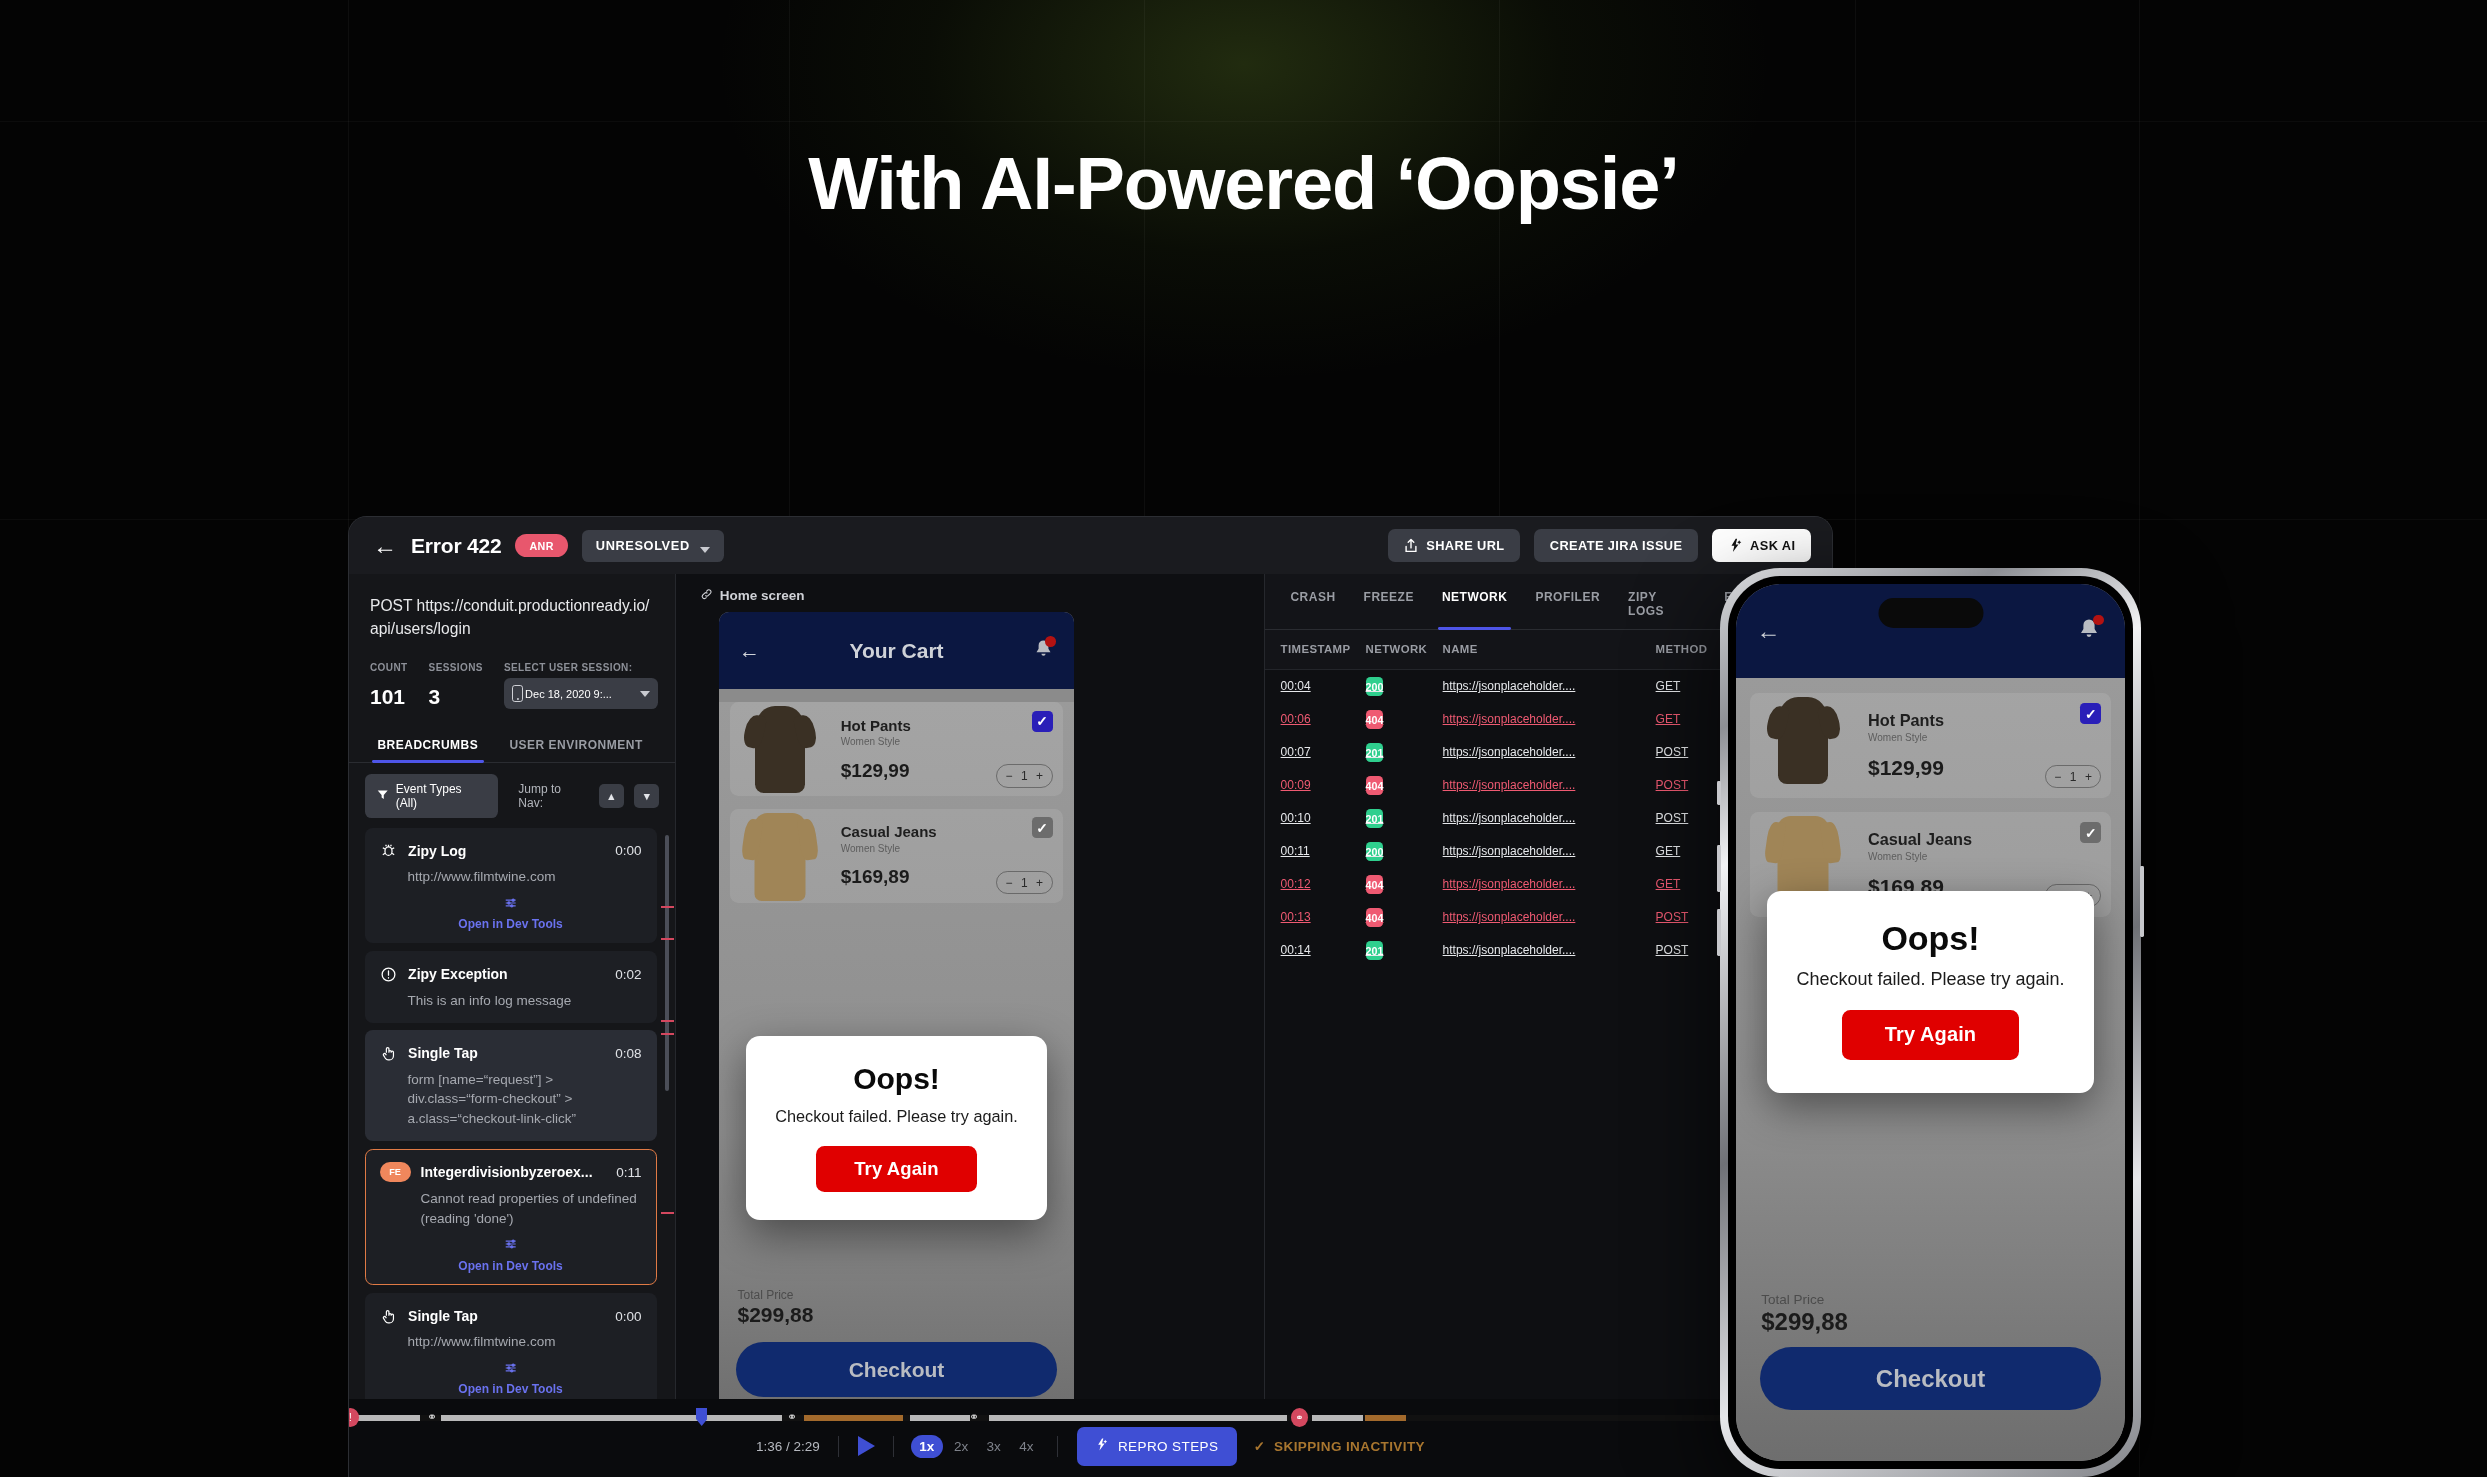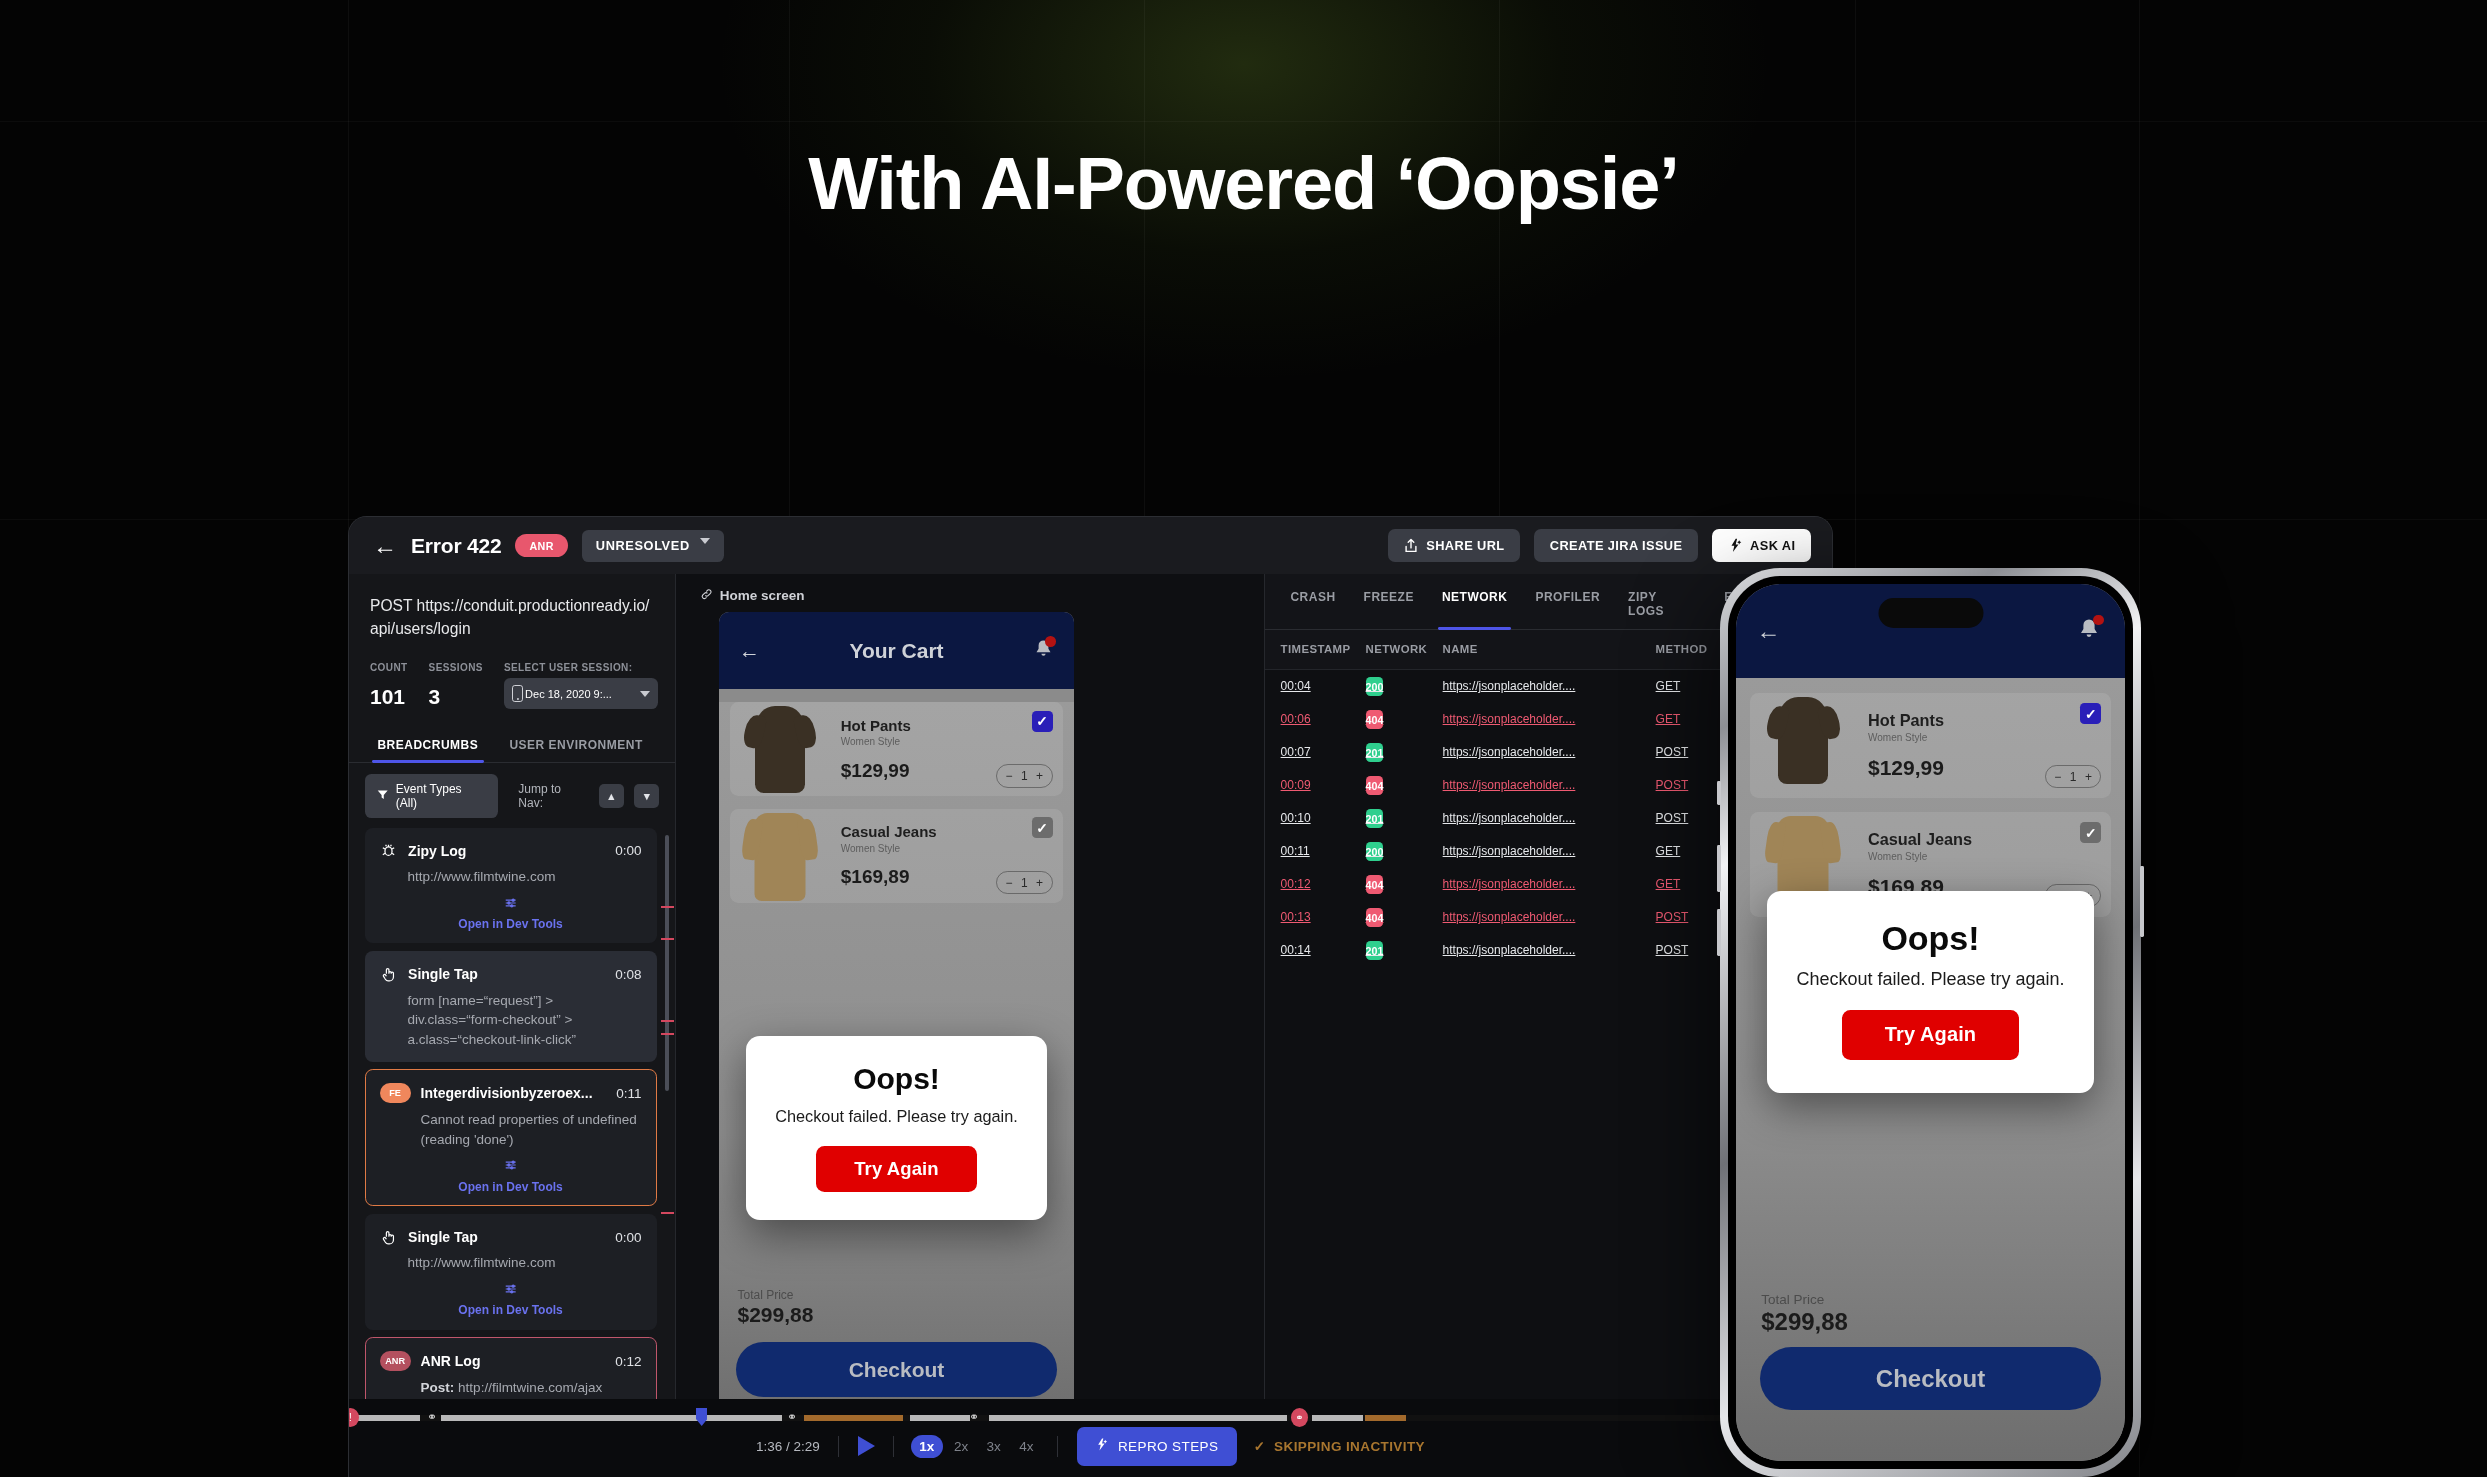--- a/index.html
+++ b/index.html
@@ -73,21 +73,21 @@
   .err-title { color: #fff; font-size: 21px; font-weight: 700; letter-spacing: -0.2px; }
   .badge-anr {
     background: #e8576d; color: #fff;
     font-size: 10.7px; font-weight: 700; letter-spacing: 0.4px;
     padding: 5.7px 14px; border-radius: 710px;
   }
   .sel-unresolved {
     background: #3a3d45; color: #fff;
     font-size: 12.8px; font-weight: 700; letter-spacing: 0.6px;
     padding: 8.5px 14px; border-radius: 6.4px;
-    display: flex; align-items: flex-start; gap: 10px;
+    display: flex; align-items: flex-end; gap: 10px;
     cursor: pointer;
   }
   .caret { width:0;height:0;border-left:5.7px solid transparent;border-right:5.7px solid transparent;border-top:6.4px solid #c9cbd1; }
   .hdr-spacer { flex: 1; }
   .hbtn {
     background: #3a3d45; color: #fff;
     font-size: 12.8px; font-weight: 700; letter-spacing: 0.4px;
     padding: 9.2px 15.6px; border-radius: 7px;
     display: flex; align-items: center; gap: 8.5px;
     cursor: pointer; border: none;
@@ -516,20 +516,33 @@
                     <path d="M1 3h10M13 3h2M1 7h4M7 7h8M1 11h8M11 11h4"></path>
                     <circle cx="11.5" cy="3" r="1.6" fill="#6a72ef"></circle>
                     <circle cx="5.5" cy="7" r="1.6" fill="#6a72ef"></circle>
                     <circle cx="9.5" cy="11" r="1.6" fill="#6a72ef"></circle>
                   </svg>
               </span>
               <span>Open in Dev Tools</span>
             </div>
           </div>
 
+          <div class="crumb">
+            <div class="crumb-top">
+              <span class="crumb-ico">
+                <svg width="17" height="17" viewBox="0 0 24 24" fill="none" stroke="#fff" stroke-width="1.8">
+                    <circle cx="12" cy="12" r="9"></circle>
+                    <path d="M12 7v6M12 16.5v.5" stroke-linecap="round"></path>
+                  </svg>
+              </span>
+              <span class="crumb-title">Zipy Exception</span>
+              <span class="crumb-time">0:02</span>
+            </div>
+            <div class="crumb-sub">This is an info log message</div>
+          </div>
 
           <div class="crumb sel">
             <div class="crumb-top">
               <span class="crumb-ico">
                 <svg width="17" height="17" viewBox="0 0 24 24" fill="none" stroke="#fff" stroke-width="1.7">
                     <path d="M9 11V5.5a1.8 1.8 0 013.6 0V11M12.6 11V9.4a1.6 1.6 0 013.2 0V11M15.8 11v-.8a1.6 1.6 0 013.2 0V15c0 3.3-2.4 6-5.6 6h-2c-2 0-3-1.2-4-2.6L5 14.6c-.6-.9-.3-2 .7-2.4.8-.4 1.8-.1 2.3.7l1 1.6"></path>
                   </svg>
               </span>
               <span class="crumb-title">Single Tap</span>
               <span class="crumb-time">0:08</span>

